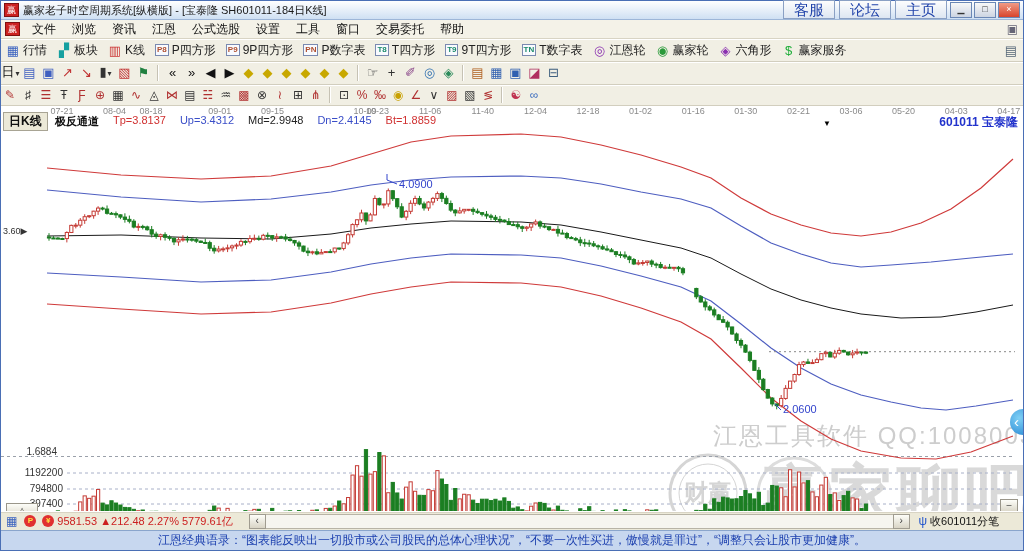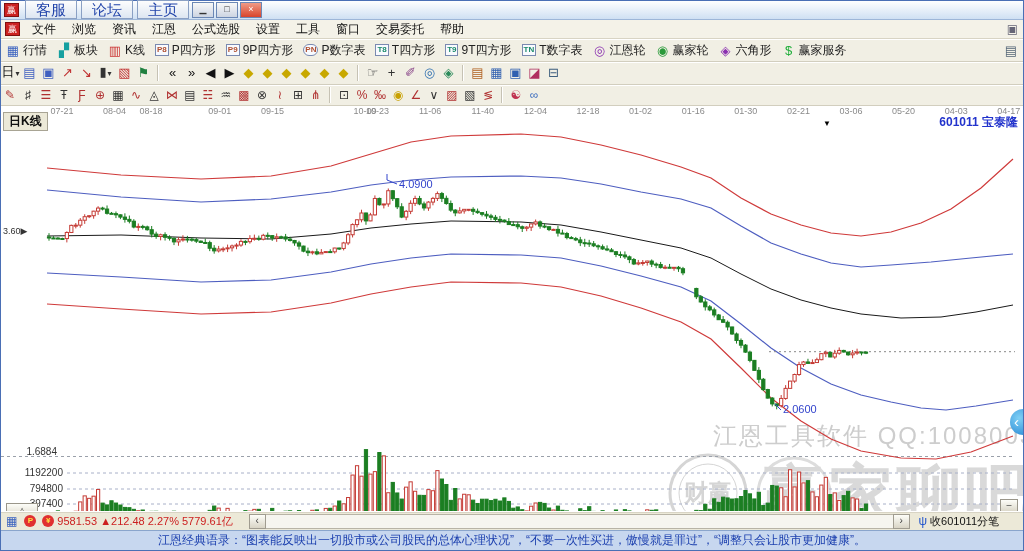--- a/index.html
+++ b/index.html
@@ -68,20 +68,21 @@
   .quotebar{height:19px;flex:0 0 19px;background:#c7d7ef;border-top:1px solid #8aa5cc;color:#1b3fae;
     font-size:12px;text-align:center;line-height:18px;white-space:nowrap;overflow:hidden;}
 </style>
 </head>
 <body>
 
 <div class="window">
 
   <div class="titlebar">
     <div class="appicon">赢</div>
+    <div class="titletext">赢家老子时空周期系统[纵横版] - [宝泰隆  SH601011-184日K线]</div>
     <div id="quick-buttons"><span class="tbtn">客服</span><span class="tbtn">论坛</span><span class="tbtn">主页</span></div>
     <div class="wctl">▁</div>
     <div class="wctl">□</div>
     <div class="wctl close">×</div>
   </div>
 
   <div class="menubar">
     <div class="appicon" style="margin-left:4px">赢</div>
     <div id="menu-items" style="display:flex">
         <span class="mitem">文件</span>
@@ -113,21 +114,21 @@
       </span>
       <span class="titem">
         <span class="ibox" style="color: rgb(176, 80, 48);">P8</span>
         <span>P四方形</span>
       </span>
       <span class="titem">
         <span class="ibox" style="color: rgb(176, 80, 48);">P9</span>
         <span>9P四方形</span>
       </span>
       <span class="titem">
-        <span class="ibox" style="color: rgb(176, 80, 48); border-radius: 6px;">PN</span>
+        <span class="ibox" style="color: rgb(176, 80, 48);">PN</span>
         <span>P数字表</span>
       </span>
       <span class="titem">
         <span class="ibox" style="color: rgb(26, 138, 106);">T8</span>
         <span>T四方形</span>
       </span>
       <span class="titem">
         <span class="ibox" style="color: rgb(26, 138, 106);">T9</span>
         <span>9T四方形</span>
       </span>
@@ -237,20 +238,28 @@
         <span style="left: 692.2px;">01-16</span>
         <span style="left: 744.8px;">01-30</span>
         <span style="left: 797.4px;">02-21</span>
         <span style="left: 850px;">03-06</span>
         <span style="left: 902.6px;">05-20</span>
         <span style="left: 955.2px;">04-03</span>
         <span style="left: 1007.8px;">04-17</span>
       </div>
     <div class="indrow">
       <div class="ptab">日K线</div>
+      <div class="indvals" id="indicator-values">
+          <span class="indname">极反通道</span>
+          <span style="color: rgb(208, 48, 48);">Tp=3.8137</span>
+          <span style="color: rgb(58, 78, 200);">Up=3.4312</span>
+          <span style="color: rgb(34, 34, 34);">Md=2.9948</span>
+          <span style="color: rgb(58, 78, 200);">Dn=2.4145</span>
+          <span style="color: rgb(208, 48, 48);">Bt=1.8859</span>
+        </div>
       <div class="stocklabel">601011 宝泰隆</div>
     </div>
     <div class="cursor-mark">▼</div>
     <svg id="chart-svg" width="1024" height="414" viewBox="0 100 1024 414">
         <text x="712" y="438" font-size="24" fill="#cdcdcd" letter-spacing="2">江恩工具软件  QQ:100800360</text>
         <circle cx="707" cy="487" r="38" fill="none" stroke="#d5d5d5" stroke-width="3"></circle>
         <circle cx="707" cy="487" r="29" fill="none" stroke="#d5d5d5" stroke-width="1"></circle>
         <text x="707" y="495" font-size="24" fill="#d5d5d5" text-anchor="middle" font-weight="bold">财赢</text>
         <circle cx="793" cy="488" r="36" fill="none" stroke="#dddddd" stroke-width="3"></circle>
         <text x="760" y="510" font-size="64" fill="#d9d9d9" font-weight="bold" letter-spacing="4">赢家聊吧</text>

